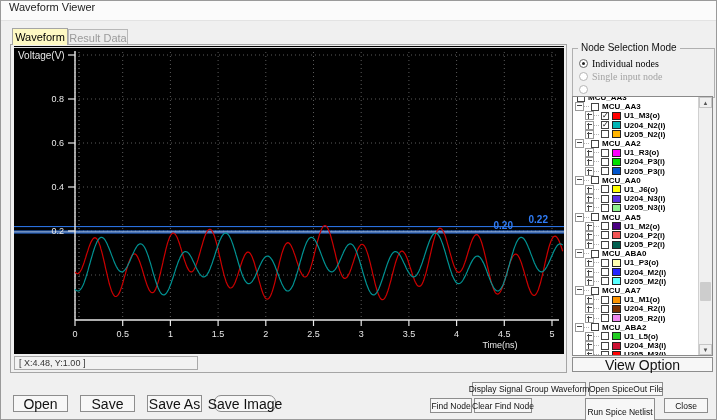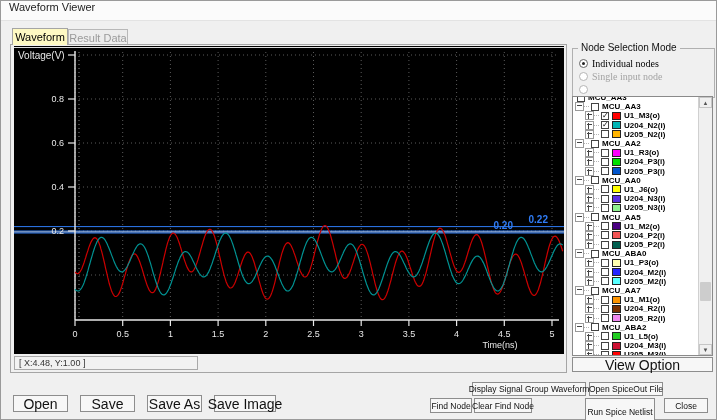--- a/index.html
+++ b/index.html
@@ -467,20 +467,20 @@
     <div class="sthumb" style="top:185px;"></div>
     <div class="sbtn" style="bottom:0;">▼</div>
   </div>
 </div>
 
 <div class="btn" style="left:572px;top:357px;width:141px;height:15px;">View Option</div>
 
 <div class="btn" style="left:13px;top:395px;width:55px;height:17px;">Open</div>
 <div class="btn" style="left:80px;top:395px;width:55px;height:17px;">Save</div>
 <div class="btn" style="left:147px;top:395px;width:55px;height:17px;">Save As</div>
-<div class="btn" style="left:214px;top:395px;width:62px;height:17px;">Save Image</div>
+<div class="btn" style="left:214px;top:395px;width:62px;height:17px;border-radius:7px;">Save Image</div>
 
 <div class="btn small" style="left:472px;top:382px;width:114px;height:14px;">Display Signal Group Waveform</div>
 <div class="btn small" style="left:589px;top:382px;width:74px;height:14px;">Open SpiceOut File</div>
 <div class="btn small" style="left:430px;top:398px;width:42px;height:15px;">Find Node</div>
 <div class="btn small" style="left:474px;top:398px;width:58px;height:15px;">Clear Find Node</div>
 <div class="btn small" style="left:585px;top:398px;width:70px;height:27px;">Run Spice Netlist</div>
 <div class="btn small" style="left:664px;top:398px;width:44px;height:15px;">Close</div>
 
 </body></html>

